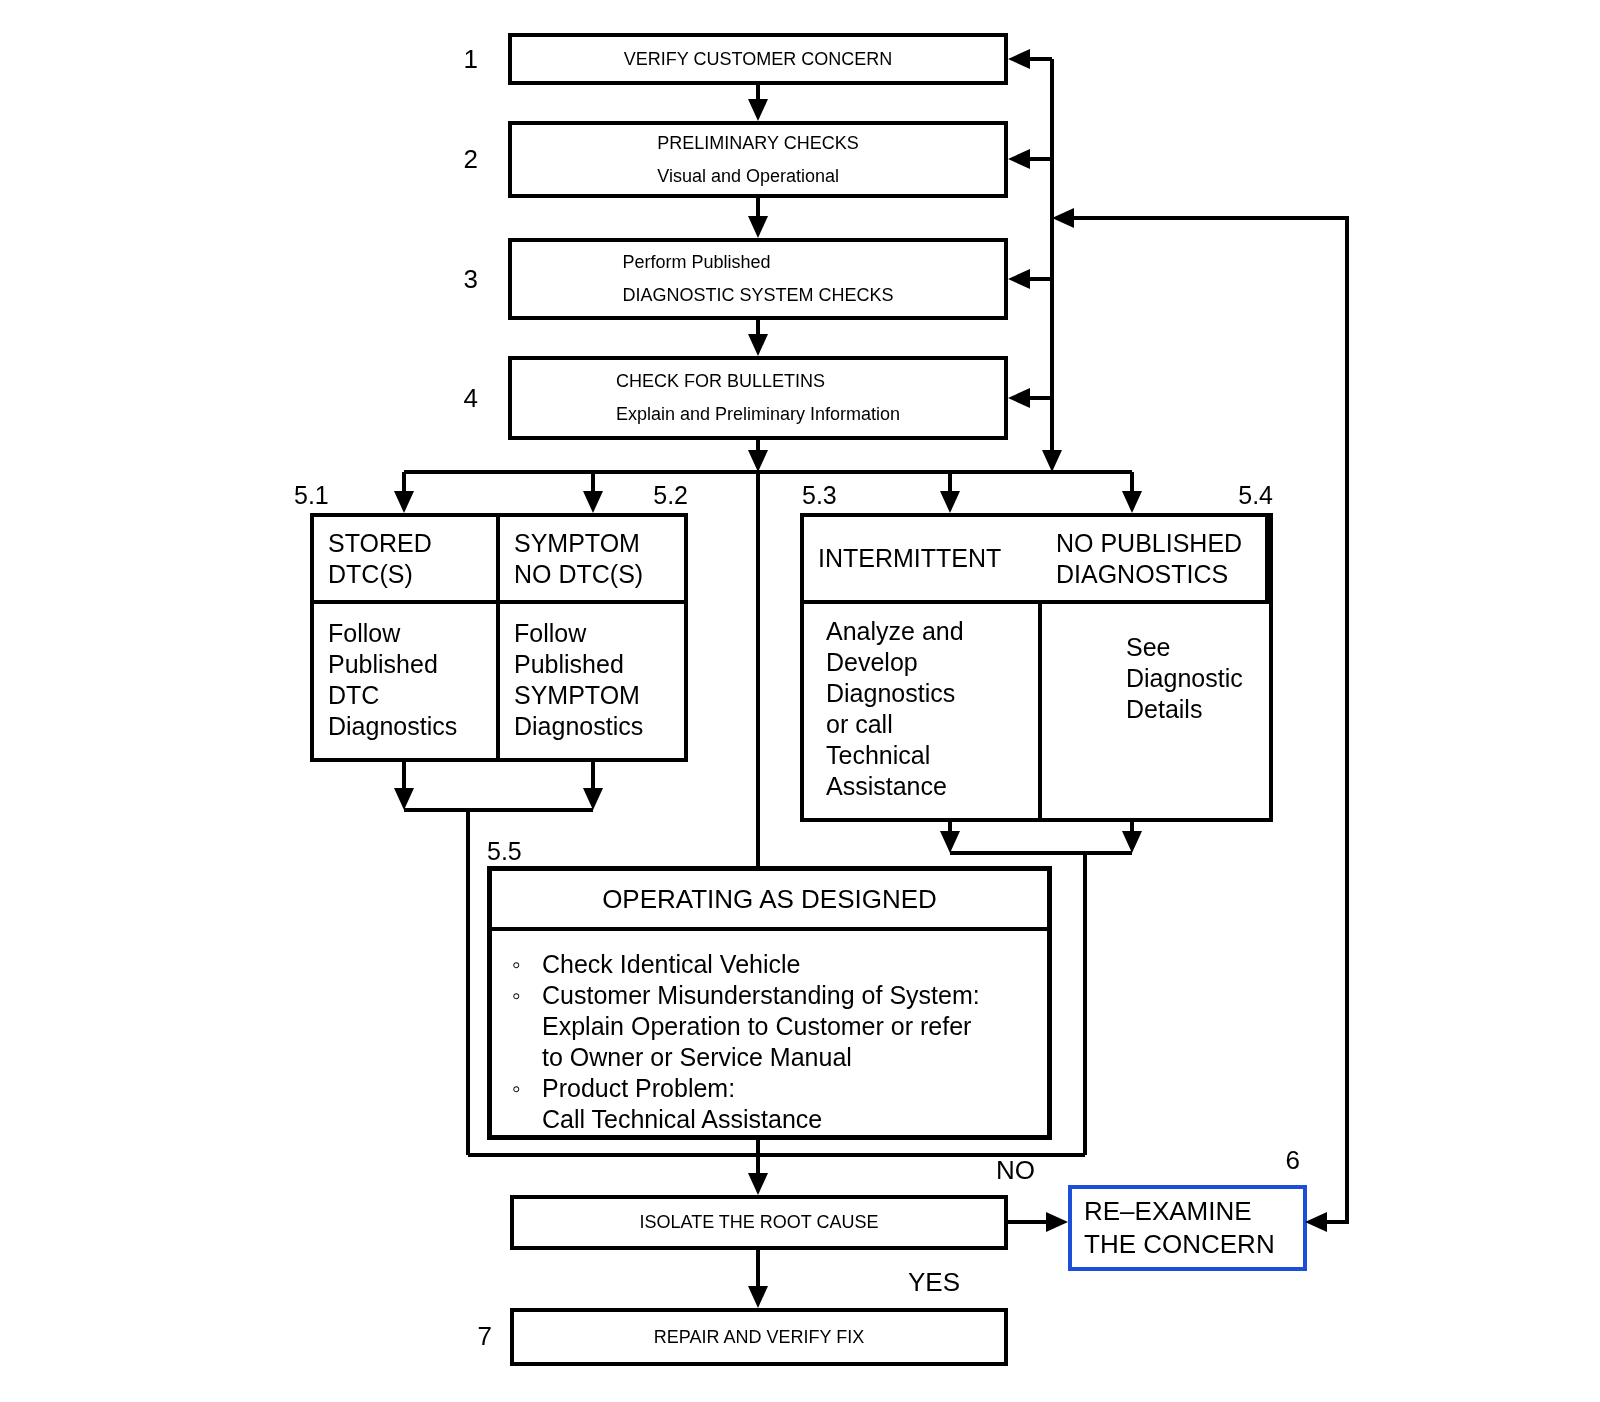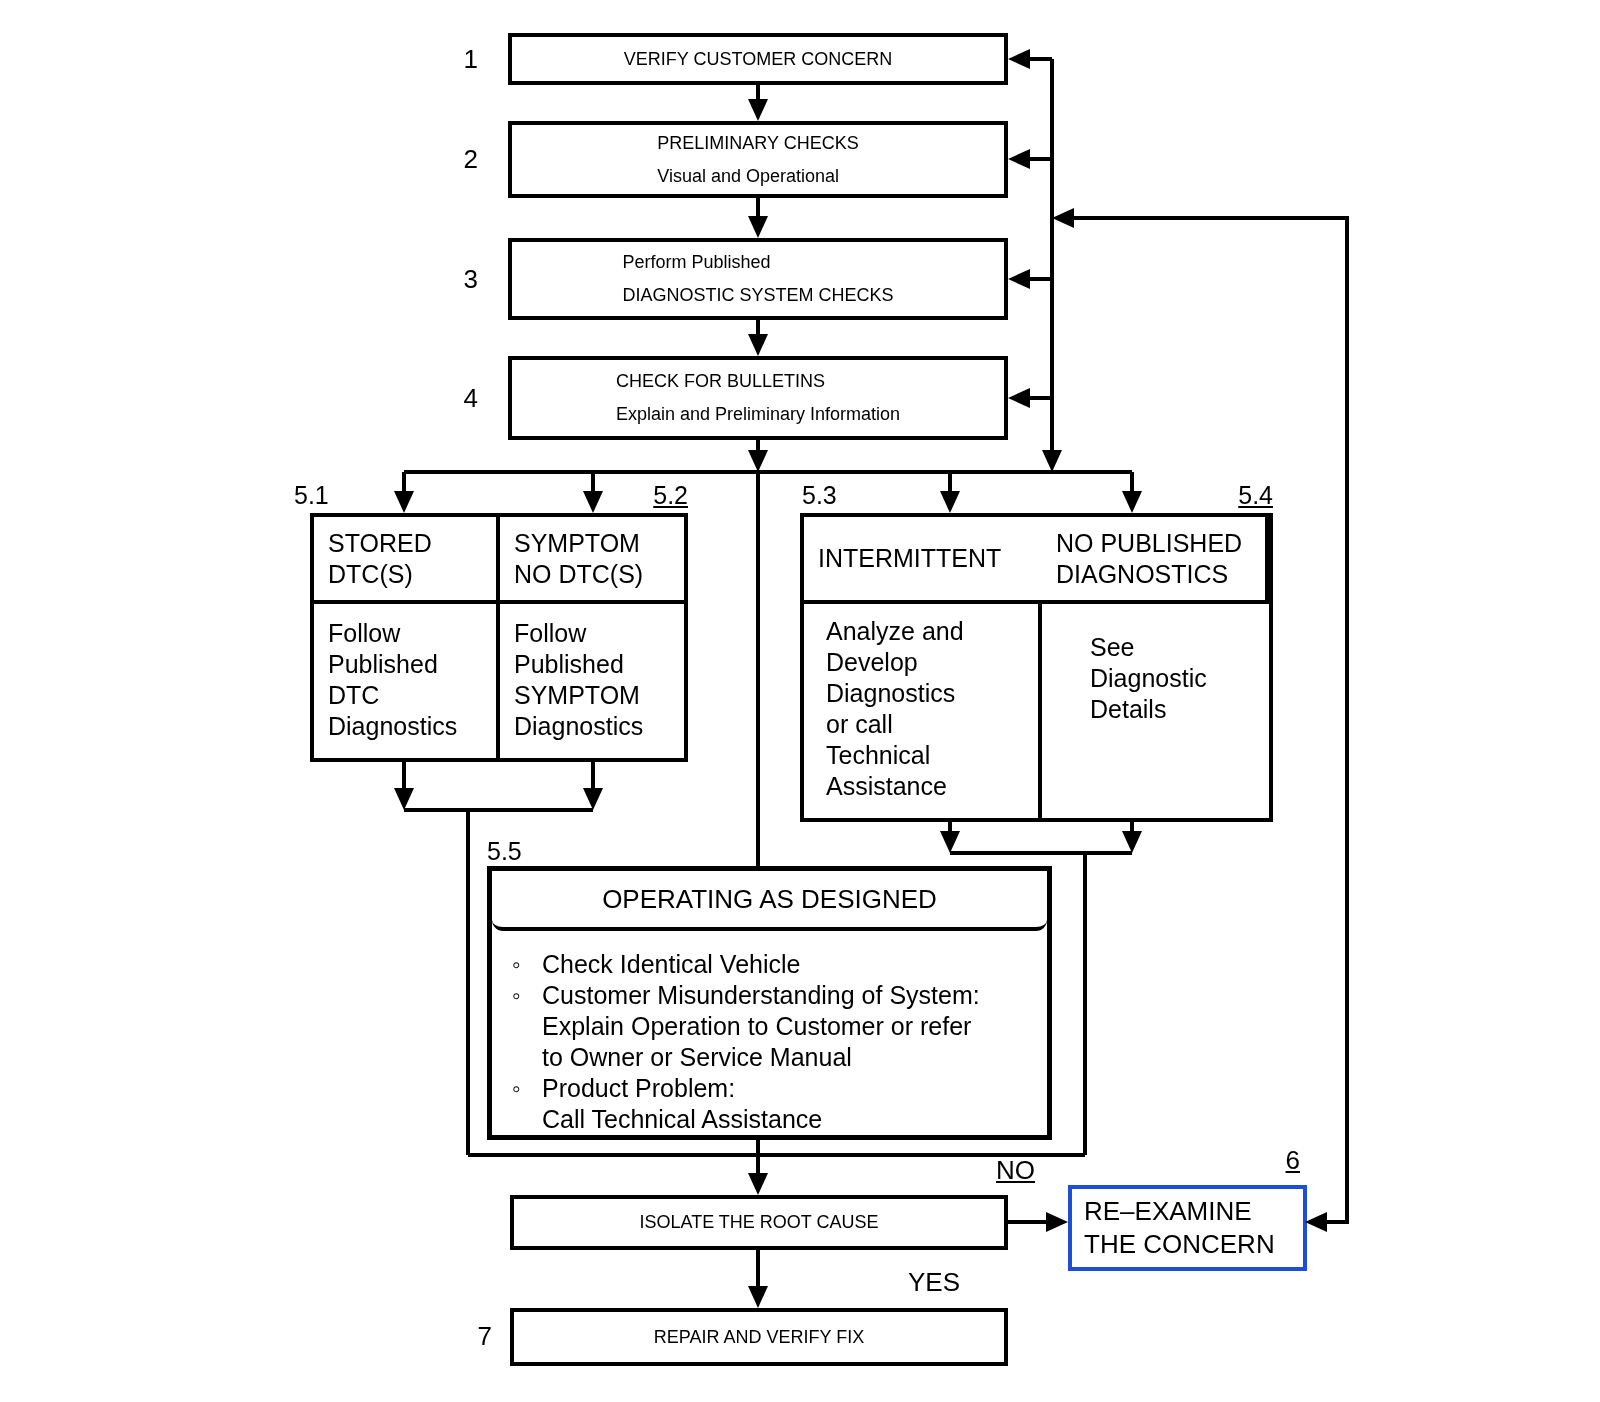--- a/index.html
+++ b/index.html
@@ -11,38 +11,38 @@
     position:absolute;box-sizing:border-box;border:4px solid #000;background:#fff;
     display:flex;align-items:center;justify-content:center;
     font-size:18px;line-height:33px;white-space:pre-line;
   }
   .stepnum{
     position:absolute;width:42px;text-align:right;font-size:26px;line-height:28px;
   }
   .seclabel{
     position:absolute;font-size:25px;line-height:26px;
   }
-  .right-align{text-align:right;text-decoration:underline;}
+  .right-align{text-align:right;}
   .tbl{
     position:absolute;box-sizing:border-box;border:4px solid #000;background:#fff;
     display:grid;
   }
   .tbl .cell{box-sizing:border-box;font-size:25px;line-height:31px;white-space:pre-line;}
   .tbl .hdr{border-bottom:4px solid #000;display:flex;align-items:center;padding-left:14px;}
   .tbl .c1{border-right:4px solid #000;}
   .tbl .bodyc{padding:14px 6px 0 14px;}
   .tbl .bodyc.ind1{padding-top:12px;padding-left:22px;}
-  .tbl .bodyc.ind2{padding-top:28px;padding-left:48px;}
+  .tbl .bodyc.ind2{padding-top:28px;padding-left:72px;margin-left:12px;}
   .opbox{
     position:absolute;box-sizing:border-box;border:5px solid #000;background:#fff;
     left:487px;top:866px;width:565px;height:274px;
   }
   .opbox .optitle{
     height:56px;border-bottom:4px solid #000;display:flex;align-items:center;
-    justify-content:center;font-size:26px;border-radius:11px;
+    justify-content:center;font-size:26px;
   }
   .opbox .opcontent{padding:18px 10px 0 20px;}
   .opitem{display:flex;font-size:25px;line-height:31px;}
   .opitem .marker{width:30px;flex:0 0 30px;text-align:left;}
   .opitem .itext{white-space:pre-line;}
   .declabel{position:absolute;font-size:26px;line-height:28px;}
   .b6{
     position:absolute;box-sizing:border-box;border:4px solid #1d4ed8;background:#fff;
     left:1068px;top:1185px;width:239px;height:86px;
     display:flex;align-items:center;padding-left:12px;

